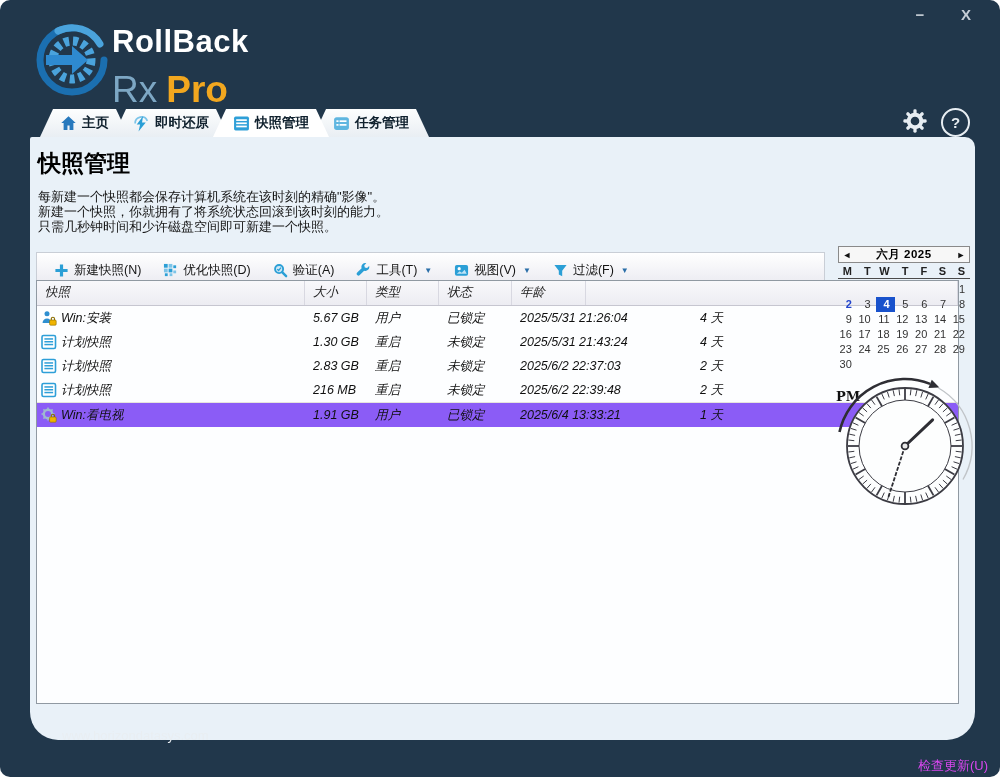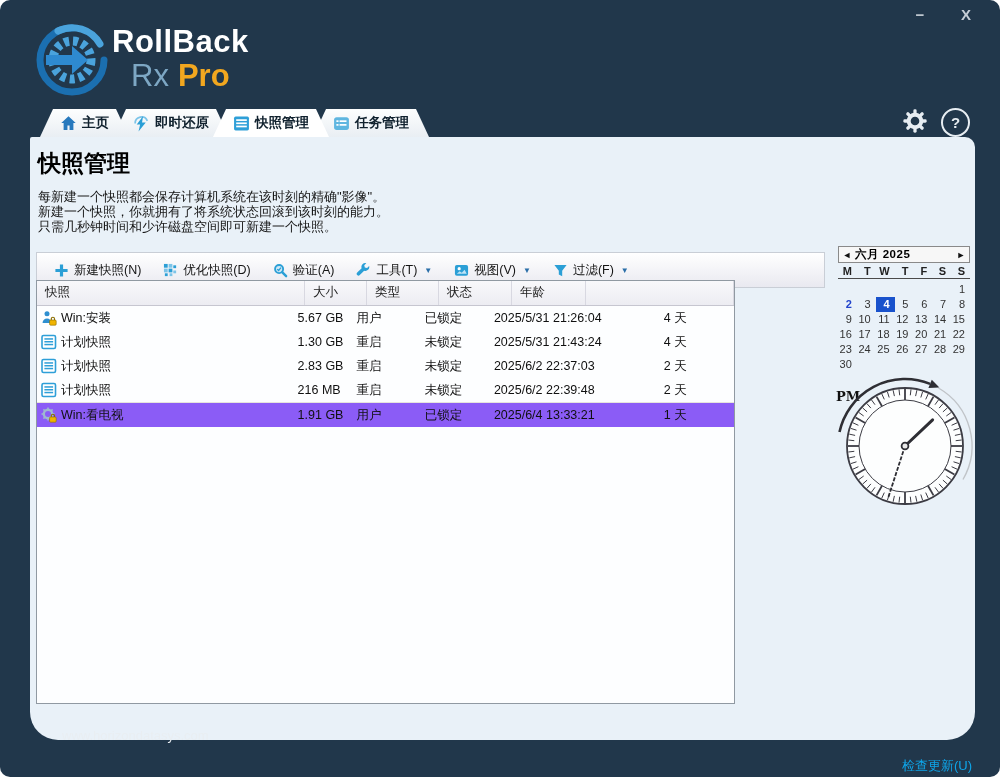--- a/index.html
+++ b/index.html
@@ -8,21 +8,21 @@
   
   .winbtn{position:absolute;top:2px;width:32px;height:24px;display:flex;align-items:center;justify-content:center;
           color:#c6ced6;font-size:15px;font-weight:700;cursor:default;}
   .btn-min{left:904px;}
   .btn-close{left:950px;}
 
   
   .logo-icon{position:absolute;left:34px;top:22px;width:76px;height:76px;}
   .logo-text{position:absolute;left:112px;top:26px;line-height:1;}
   .logo-line1{font-size:31px;font-weight:700;color:#ffffff;letter-spacing:.5px;}
-  .logo-line2{margin-top:3px;font-size:31px;font-weight:700;text-align:center;}
+  .logo-line2{margin-top:14px;font-size:37px;font-weight:700;}
   .logo-rx{color:#7da7c4;font-weight:400;}
   .logo-pro{color:#f2a71f;margin-left:9px;}
 
   
   .tabbar{position:absolute;left:40px;top:109px;height:28px;display:flex;}
   .tab{position:relative;height:28px;display:flex;align-items:center;gap:5px;padding:0 20px;
        background:linear-gradient(#fdfefe,#e9eef3);color:#10212e;font-size:13.5px;font-weight:700;
        clip-path:polygon(0% 100%,13px 0%,calc(100% - 13px) 0%,100% 100%);margin-right:-16px;cursor:default;}
   .tab.active{background:#ffffff;z-index:5;}
   .tab .ticon{width:17px;height:17px;flex:0 0 auto;}
@@ -41,55 +41,55 @@
 
   
   .toolbar{position:absolute;left:6px;top:115px;width:789px;height:36px;box-sizing:border-box;
            background:linear-gradient(#ffffff,#e9e9f0);border:1px solid #c9ced6;
            display:flex;align-items:center;padding-left:6px;}
   .tbtn{display:flex;align-items:center;gap:5px;padding:0 11px;height:24px;font-size:12.5px;color:#141414;cursor:default;border-radius:2px;}
   .tbtn svg{flex:0 0 auto;}
   .ddn{font-size:8px;color:#2a6ea8;margin-left:2px;}
 
   
-  .table{position:absolute;left:6px;top:143px;width:699px;height:424px;box-sizing:border-box;
-         background:#fdfeff;border:1px solid #9099a2;}
+  .table{position:absolute;left:6px;top:143px;width:923px;height:424px;box-sizing:border-box;
+         background:#fdfeff;border:1px solid #9099a2;font-style:italic;}
   .thead{display:flex;height:24px;background:linear-gradient(#f8f8fb,#ececf2);border-bottom:1px solid #c6c6d0;}
   .hcell{box-sizing:border-box;border-right:1px solid #d8d8e1;padding-left:8px;font-size:12.5px;color:#222;
          line-height:23px;white-space:nowrap;overflow:hidden;cursor:default;}
   .c-name{width:268px;}.c-size{width:62px;}.c-type{width:72px;}.c-status{width:73px;}
   .c-created{width:180px;}.c-age{width:74px;}.c-extra{flex:1;}
   .trow{display:flex;height:24px;align-items:center;font-size:12.5px;color:#101010;cursor:default;}
   .trow.highlight{background:#8b5cf6;border-top:1px solid #e7e4de;}
   .cell{box-sizing:border-box;padding-left:8px;white-space:nowrap;overflow:hidden;}
   .cell.c-name{display:flex;align-items:center;padding-left:4px;}
   .ricon{display:none;width:16px;height:16px;margin-right:4px;}
 
   
   .cal-head{position:absolute;left:808px;top:109px;width:132px;height:17px;box-sizing:border-box;
             border:1px solid #8a8a8a;background:#f7f7f7;display:flex;align-items:center;
             font-size:11.5px;font-weight:700;color:#000;}
   .cal-arrow{width:16px;text-align:center;font-size:9px;color:#111;cursor:default;}
-  .cal-month{flex:1;text-align:left;letter-spacing:.5px;}
+  .cal-month{flex:1;text-align:center;letter-spacing:.5px;}
   .cal-dayhead{position:absolute;left:808px;top:128px;width:132px;display:grid;grid-template-columns:repeat(7,1fr);
                border-bottom:1px solid #4a4a4a;padding-bottom:1px;}
   .cal-dayhead div{font-size:11px;font-weight:700;color:#222;text-align:right;padding-right:5px;}
   .cal-grid{position:absolute;left:808px;top:145px;width:132px;display:grid;grid-template-columns:repeat(7,1fr);
             grid-auto-rows:15px;}
   .cal-cell{font-size:11px;color:#333;text-align:right;padding-right:5px;line-height:15px;cursor:default;}
   .cal-cell.marked{color:#2244cc;font-weight:700;}
   .cal-cell.sel{background:#1952cc;color:#ffffff;font-weight:700;}
 
   
   .pm-label{position:absolute;left:806px;top:240px;font-family:"DejaVu Serif",serif;font-size:13px;font-weight:700;color:#111;margin-top:12px;}
   .clock{position:absolute;left:803px;top:237px;width:148px;height:142px;}
 
   
   .footer-site{position:absolute;left:30px;top:728px;font-family:Liberation Sans, sans-serif;font-size:13px;color:#e9eef2;cursor:default;margin-left:32px;}
-  .footer-update{position:absolute;right:28px;top:757px;font-size:13px;color:#0ea5e9;cursor:default;}
+  .footer-update{position:absolute;right:12px;top:757px;font-size:13px;color:#d946ef;cursor:default;}
 </style>
 </head>
 <body>
 
 <div class="window">
 
   <div class="winbtn btn-min">−</div>
   <div class="winbtn btn-close">X</div>
 
   <svg class="logo-icon" viewBox="0 0 76 76">

